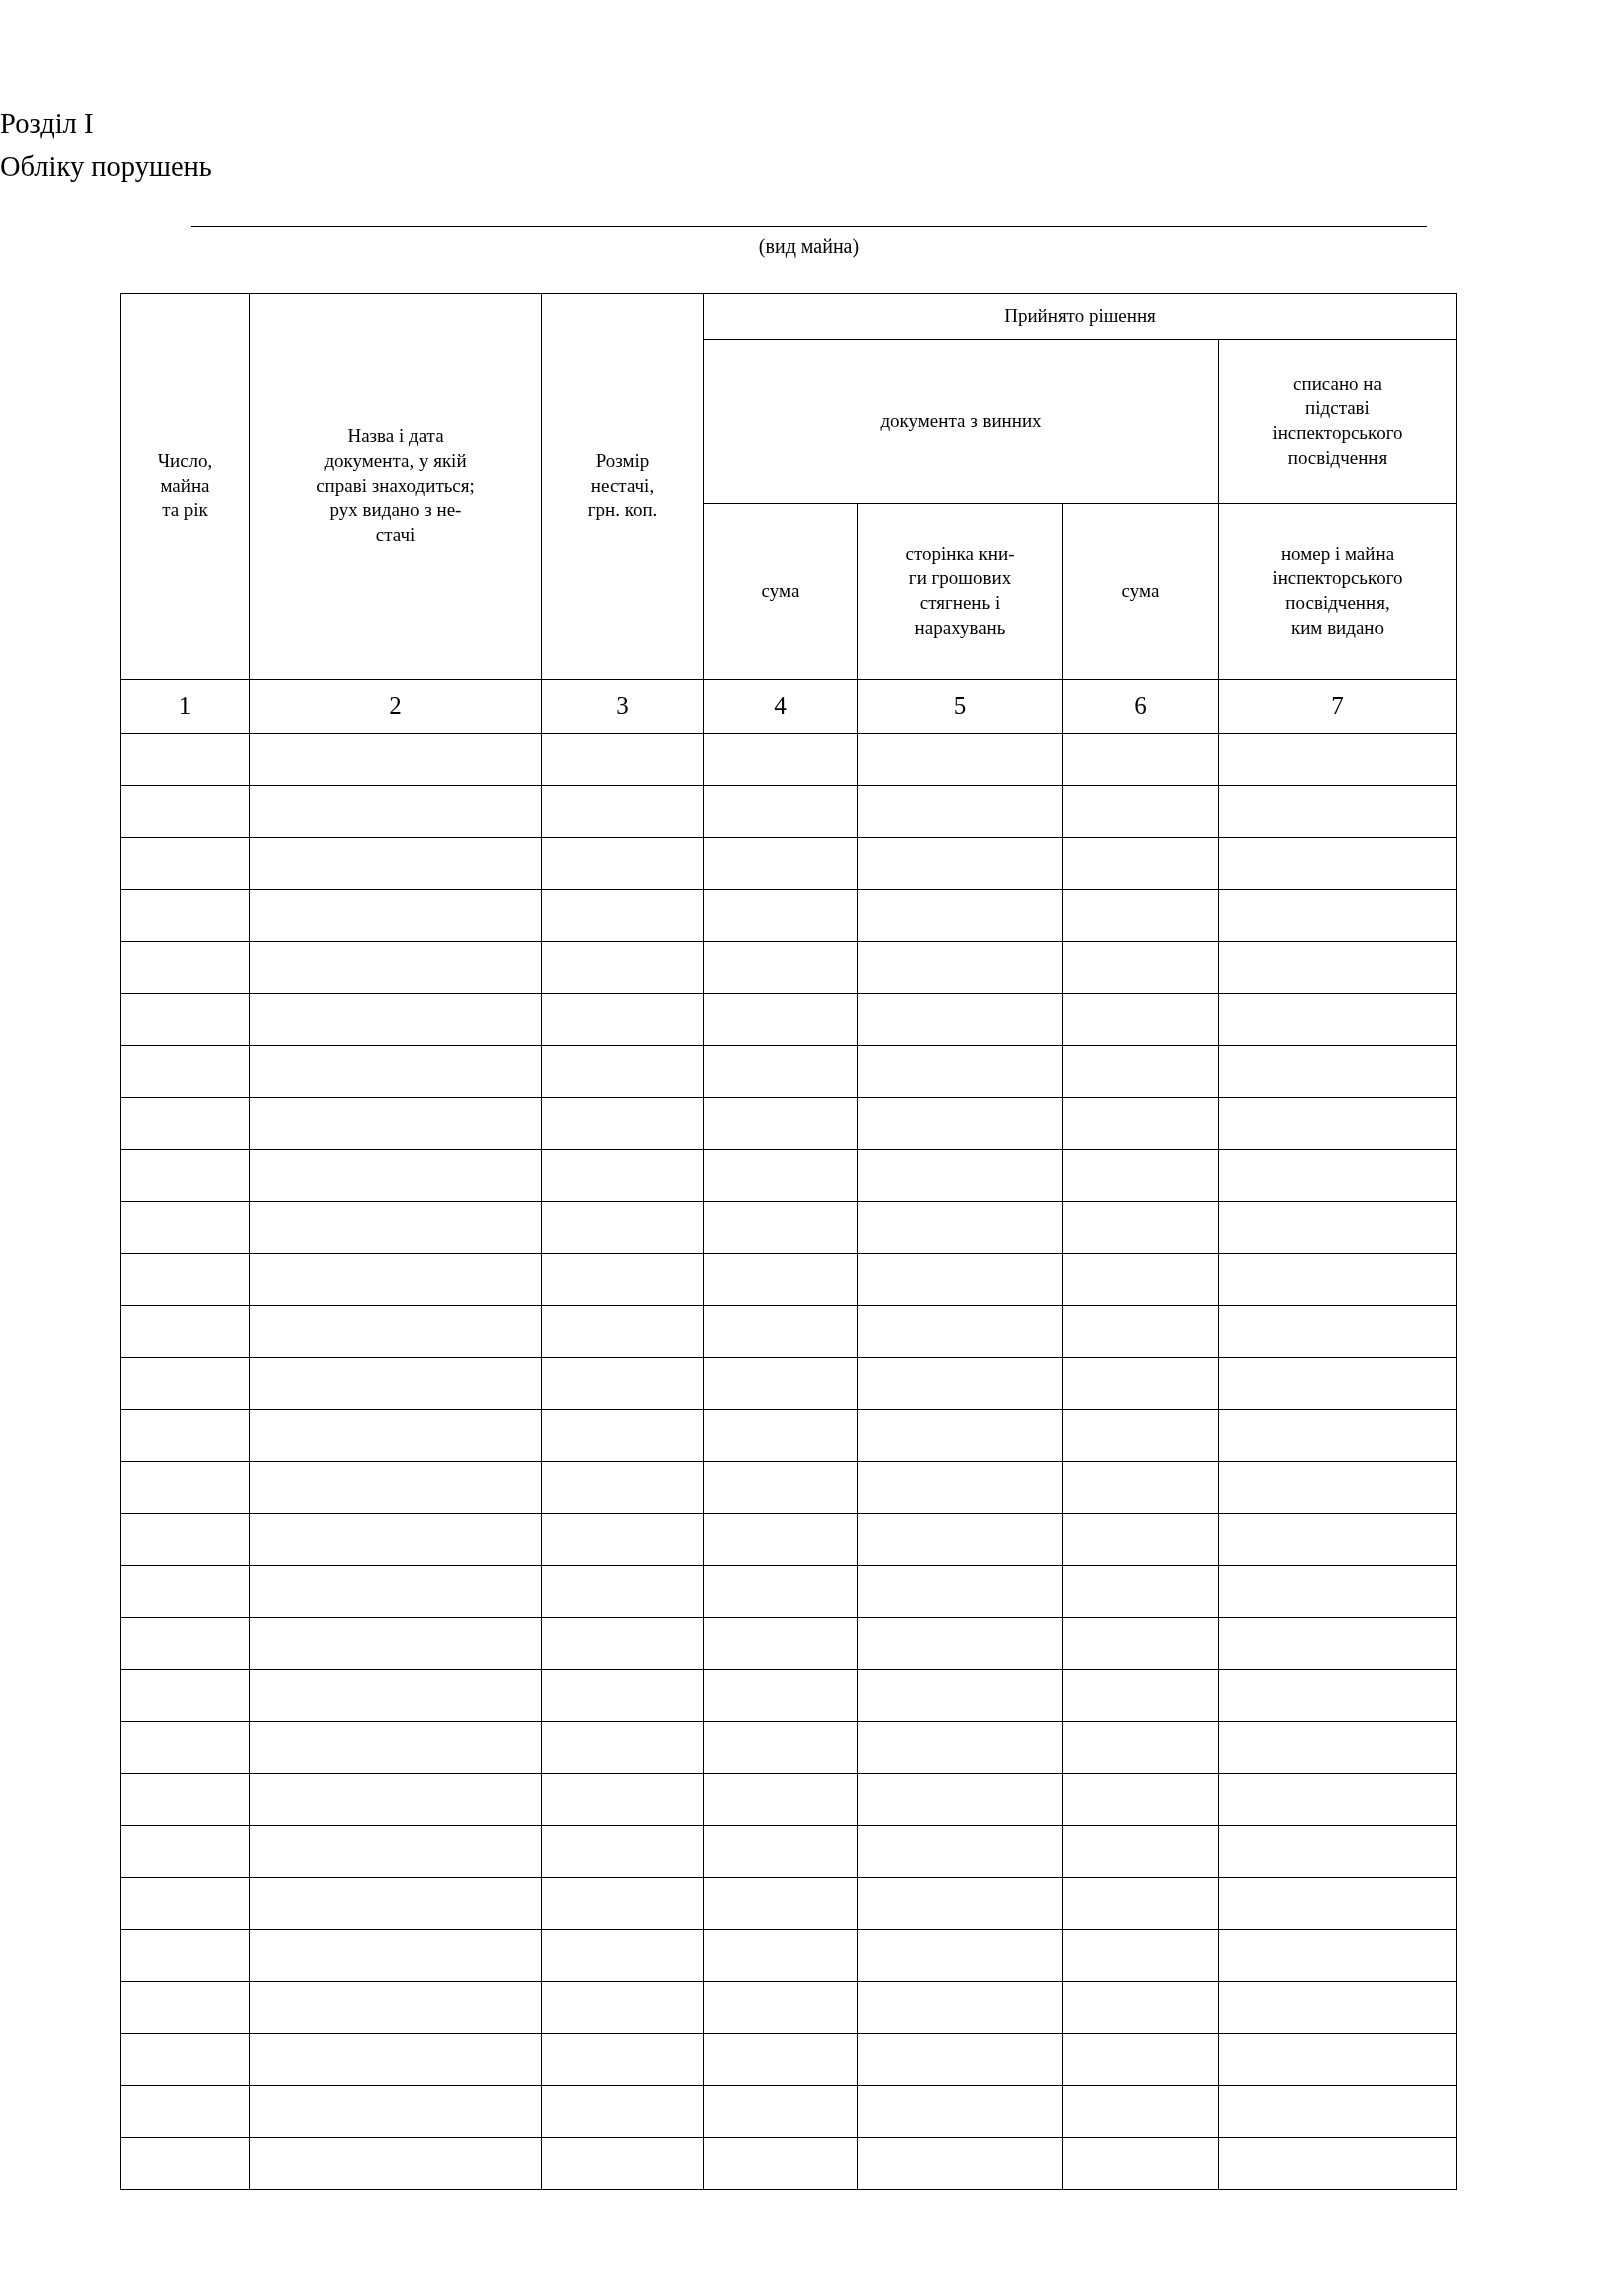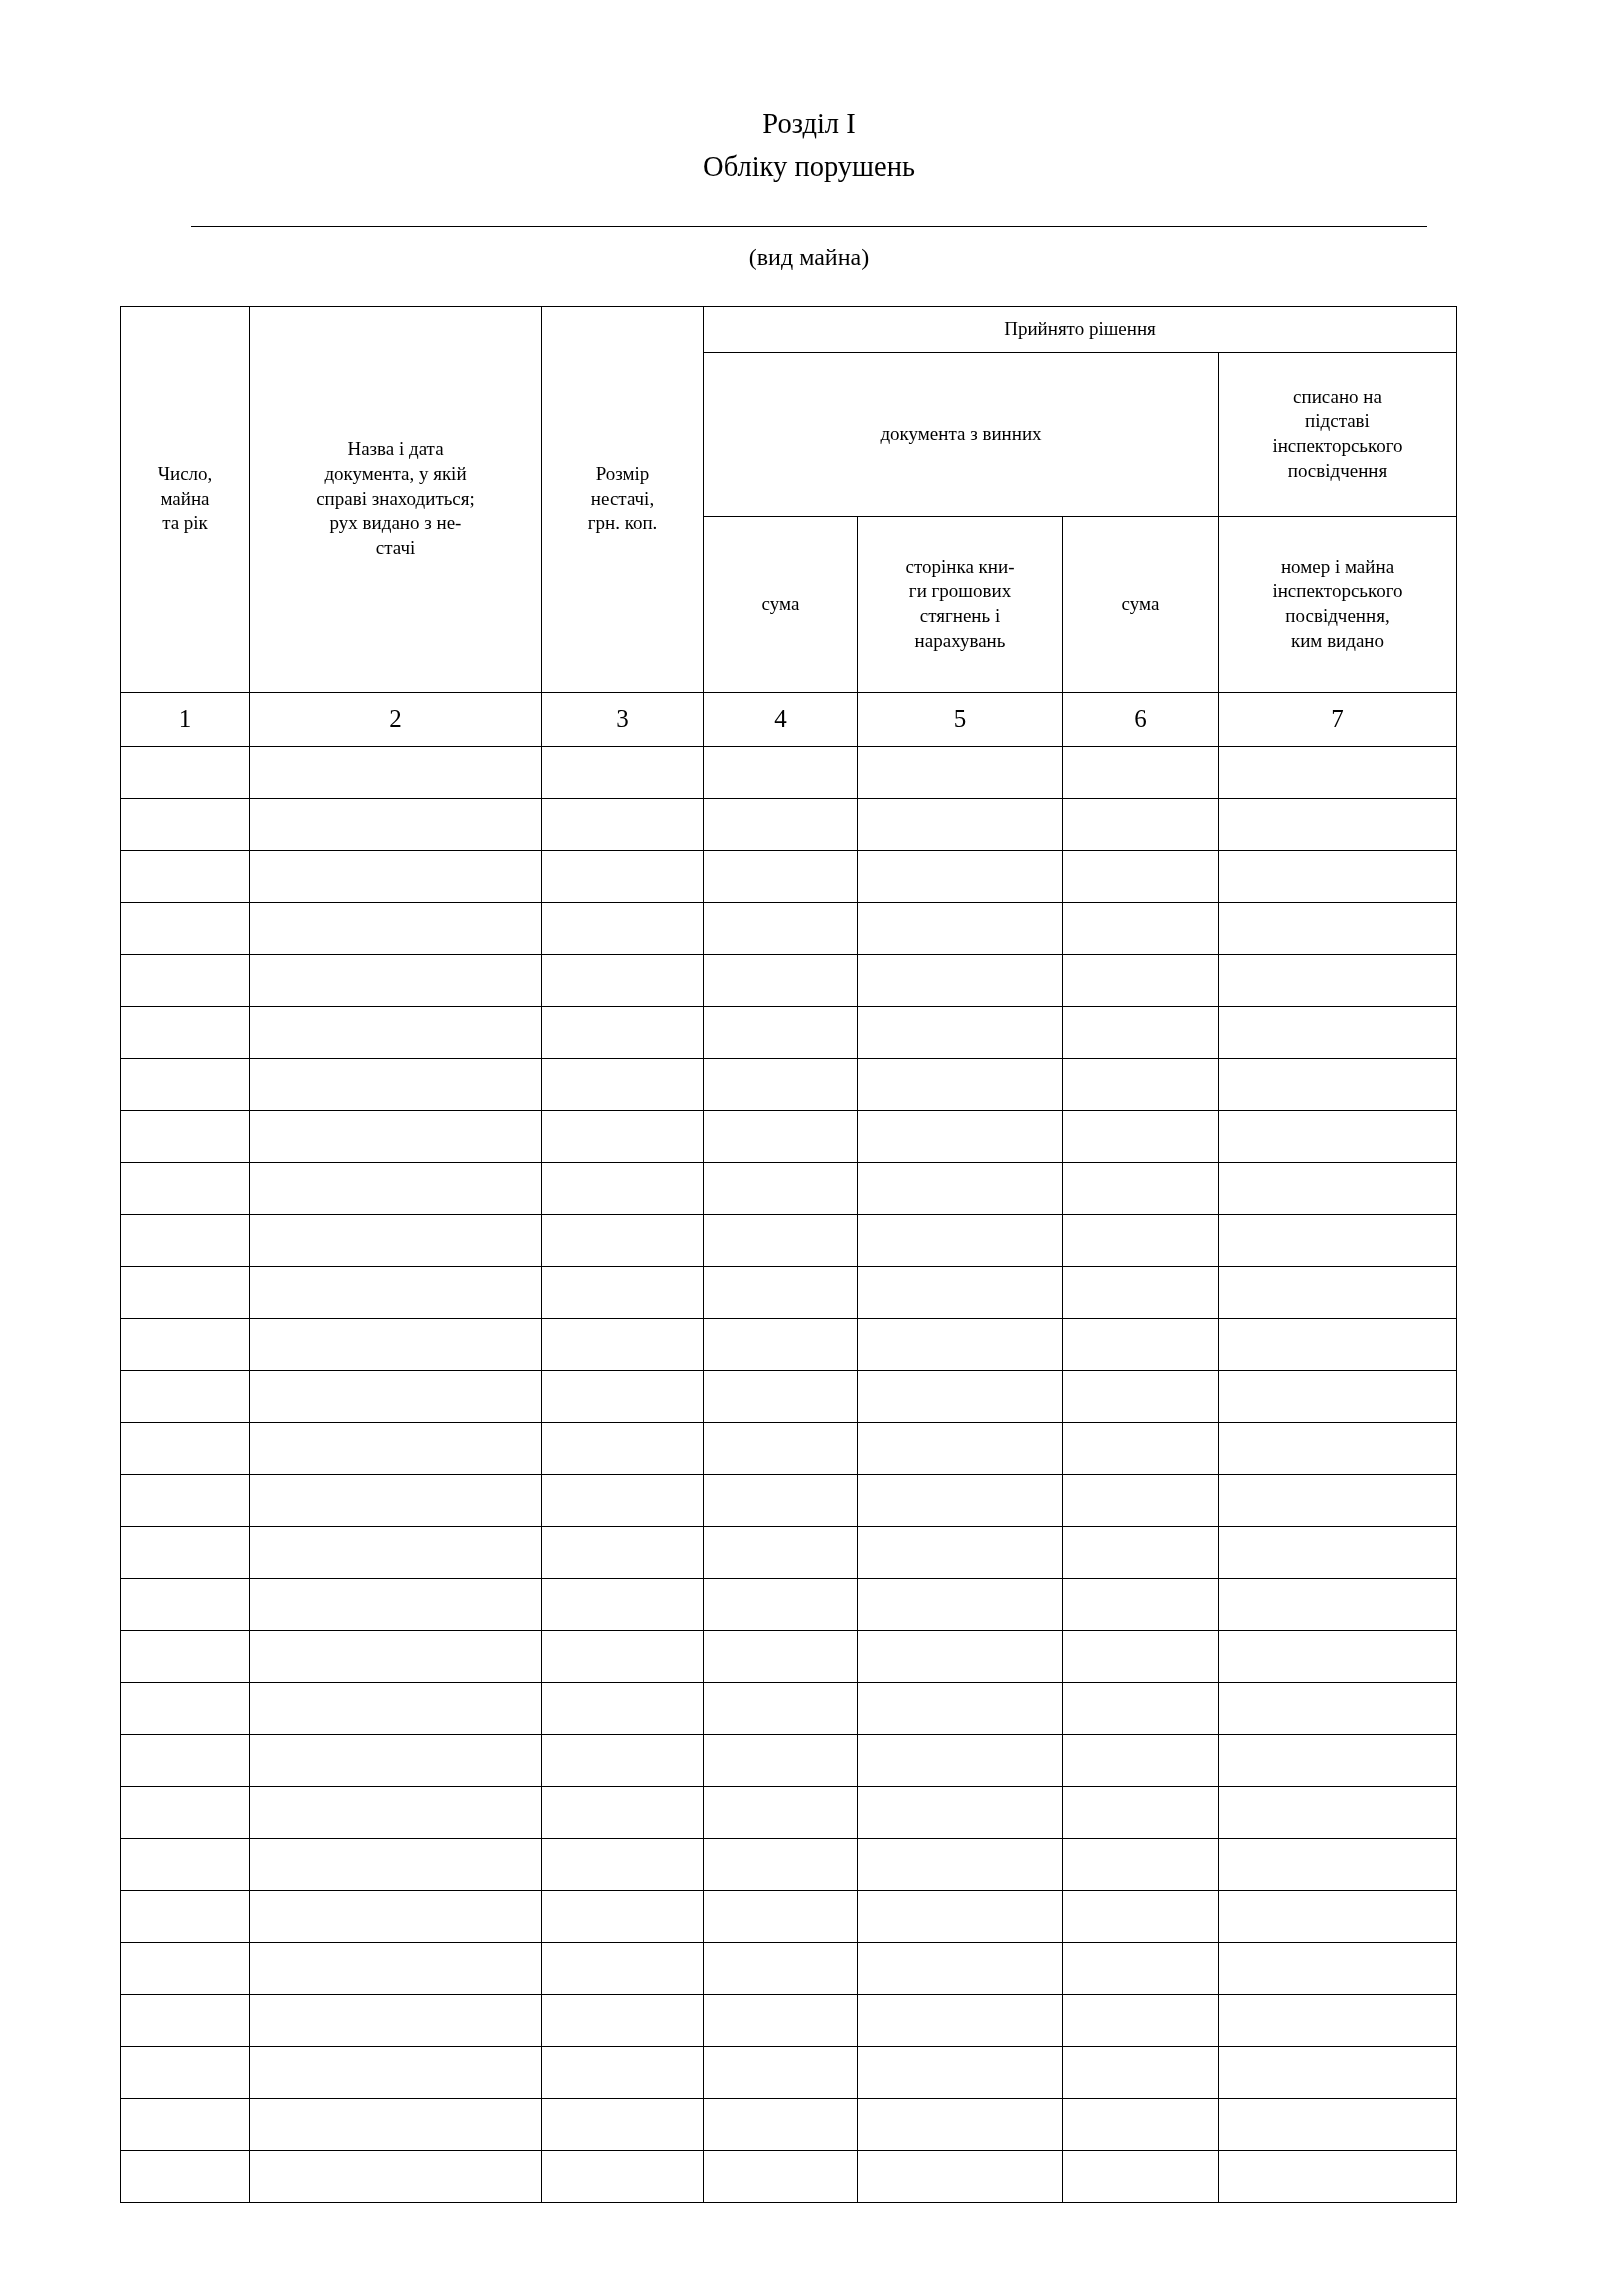--- a/index.html
+++ b/index.html
@@ -10,37 +10,37 @@
     background: #ffffff;
     color: #000000;
     font-family: "Liberation Serif", serif;
   }
   .page {
     position: relative;
     width: 1618px;
     height: 2296px;
     padding-top: 103px;
   }
-  .title-block { text-align: center; }
+  .title-block { }
   .title-line {
     font-size: 28.5px;
     line-height: 1.5;
   }
   .rule-wrap {
     width: 1236px;
     margin: 37px auto 0 auto;
     text-align: center;
   }
   .rule {
     height: 0;
     border-bottom: 1.8px solid #000;
   }
   .caption {
-    font-size: 24px;
-    margin-top: 17px;
+    font-size: 20px;
+    margin-top: 8px;
   }
   table.form {
     border-collapse: collapse;
     table-layout: fixed;
     width: 1336px;
     margin: 35px 0 0 120px;
   }
   table.form th,
   table.form td {
     border: 1.8px solid #000;

